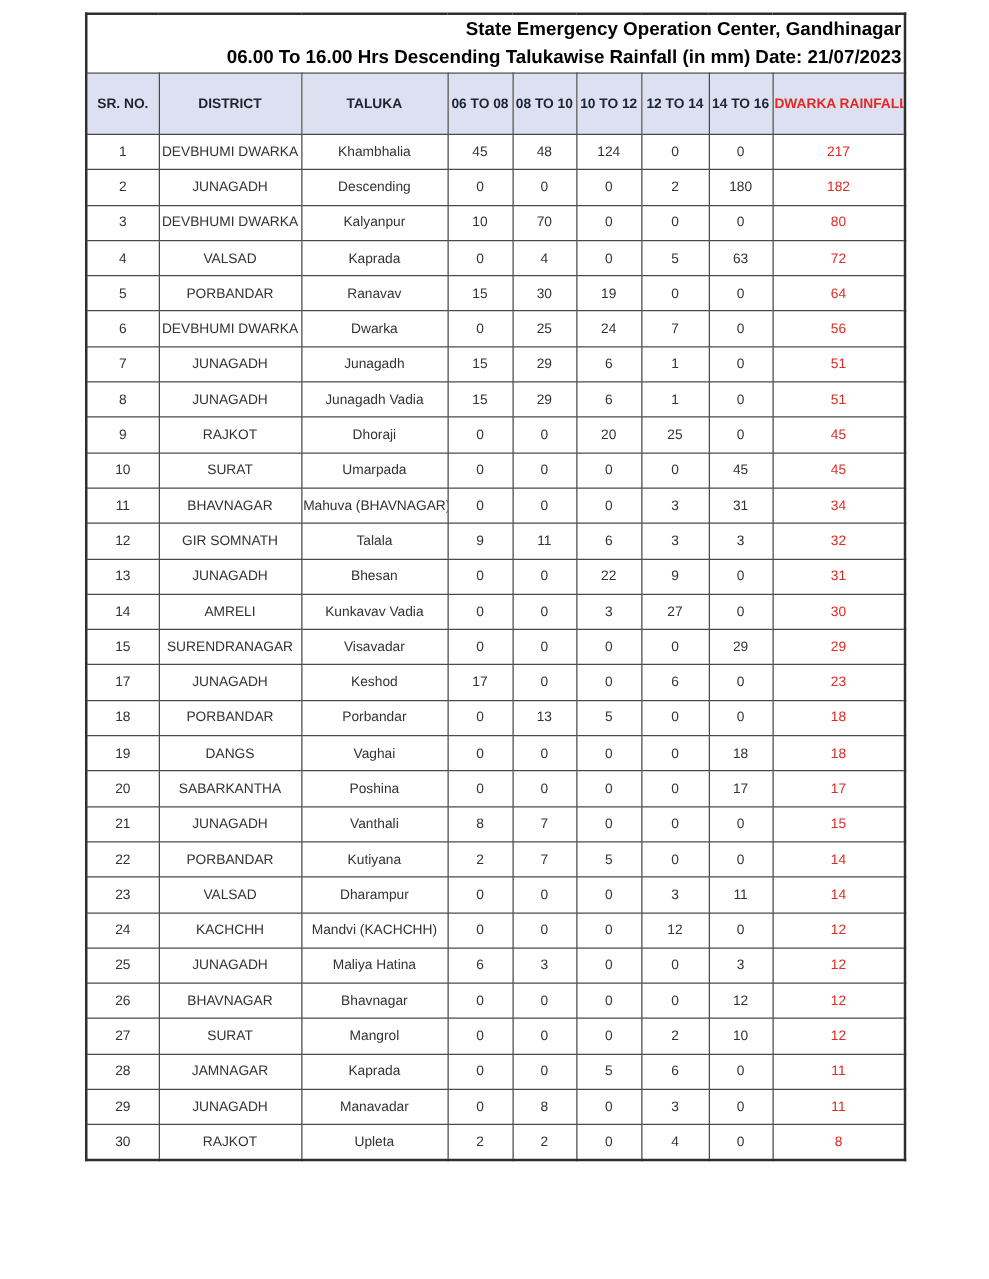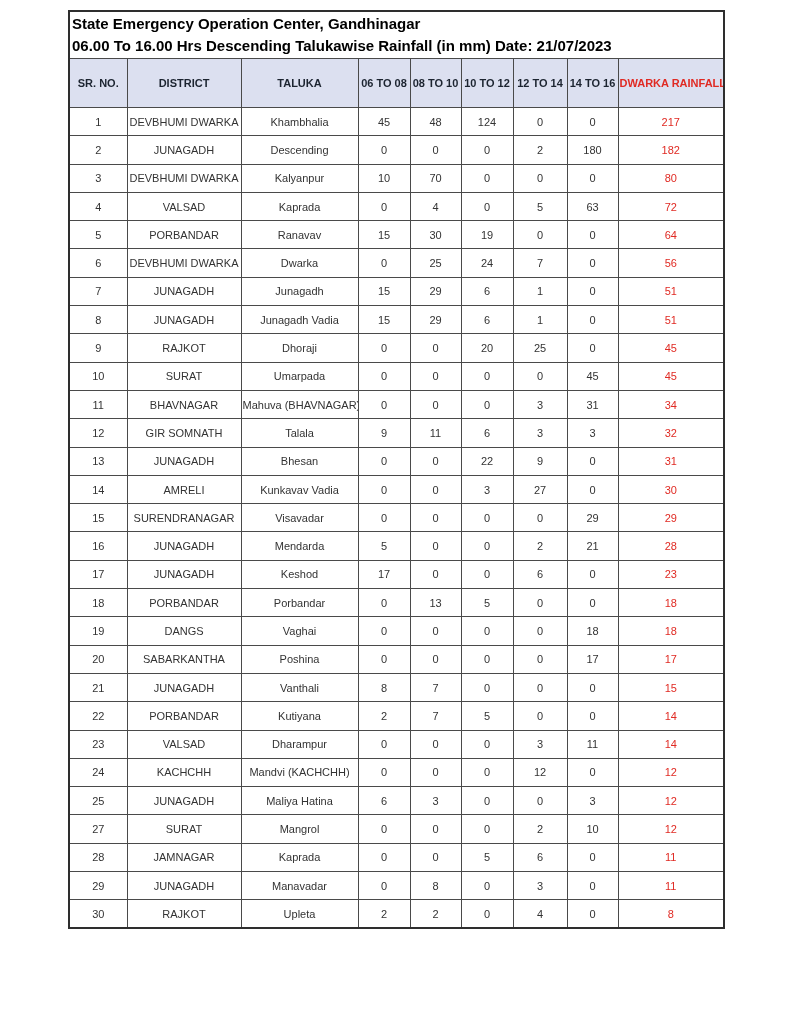--- a/index.html
+++ b/index.html
@@ -40,21 +40,21 @@
   .col-2{width:117px;}
   .col-3{width:52px;}
   .col-4{width:51px;}
   .col-5{width:52px;}
   .col-6{width:54px;}
   .col-7{width:51px;}
   .col-8{width:106px;}
   tr.title-row td{
     height:46px;
     background:#ffffff;
-    text-align:left;
+    text-align:right;
     vertical-align:middle;
     padding:1px 2px;
   }
   .title-line{
     font-size:15px;
     font-weight:bold;
     color:var(--title-text);
     line-height:22px;
     white-space:nowrap;
   }
@@ -283,31 +283,20 @@
           <td>SURENDRANAGAR</td>
           <td>Visavadar</td>
           <td>0</td>
           <td>0</td>
           <td>0</td>
           <td>0</td>
           <td>29</td>
           <td class="total">29</td>
         </tr>
         <tr class="data-row">
-          <td>16</td>
-          <td>JUNAGADH</td>
-          <td>Mendarda</td>
-          <td>5</td>
-          <td>0</td>
-          <td>0</td>
-          <td>2</td>
-          <td>21</td>
-          <td class="total">28</td>
-        </tr>
-        <tr class="data-row">
           <td>17</td>
           <td>JUNAGADH</td>
           <td>Keshod</td>
           <td>17</td>
           <td>0</td>
           <td>0</td>
           <td>6</td>
           <td>0</td>
           <td class="total">23</td>
         </tr>
@@ -390,20 +379,31 @@
         </tr>
         <tr class="data-row">
           <td>25</td>
           <td>JUNAGADH</td>
           <td>Maliya Hatina</td>
           <td>6</td>
           <td>3</td>
           <td>0</td>
           <td>0</td>
           <td>3</td>
+          <td class="total">12</td>
+        </tr>
+        <tr class="data-row">
+          <td>26</td>
+          <td>BHAVNAGAR</td>
+          <td>Bhavnagar</td>
+          <td>0</td>
+          <td>0</td>
+          <td>0</td>
+          <td>0</td>
+          <td>12</td>
           <td class="total">12</td>
         </tr>
         <tr class="data-row">
           <td>27</td>
           <td>SURAT</td>
           <td>Mangrol</td>
           <td>0</td>
           <td>0</td>
           <td>0</td>
           <td>2</td>

